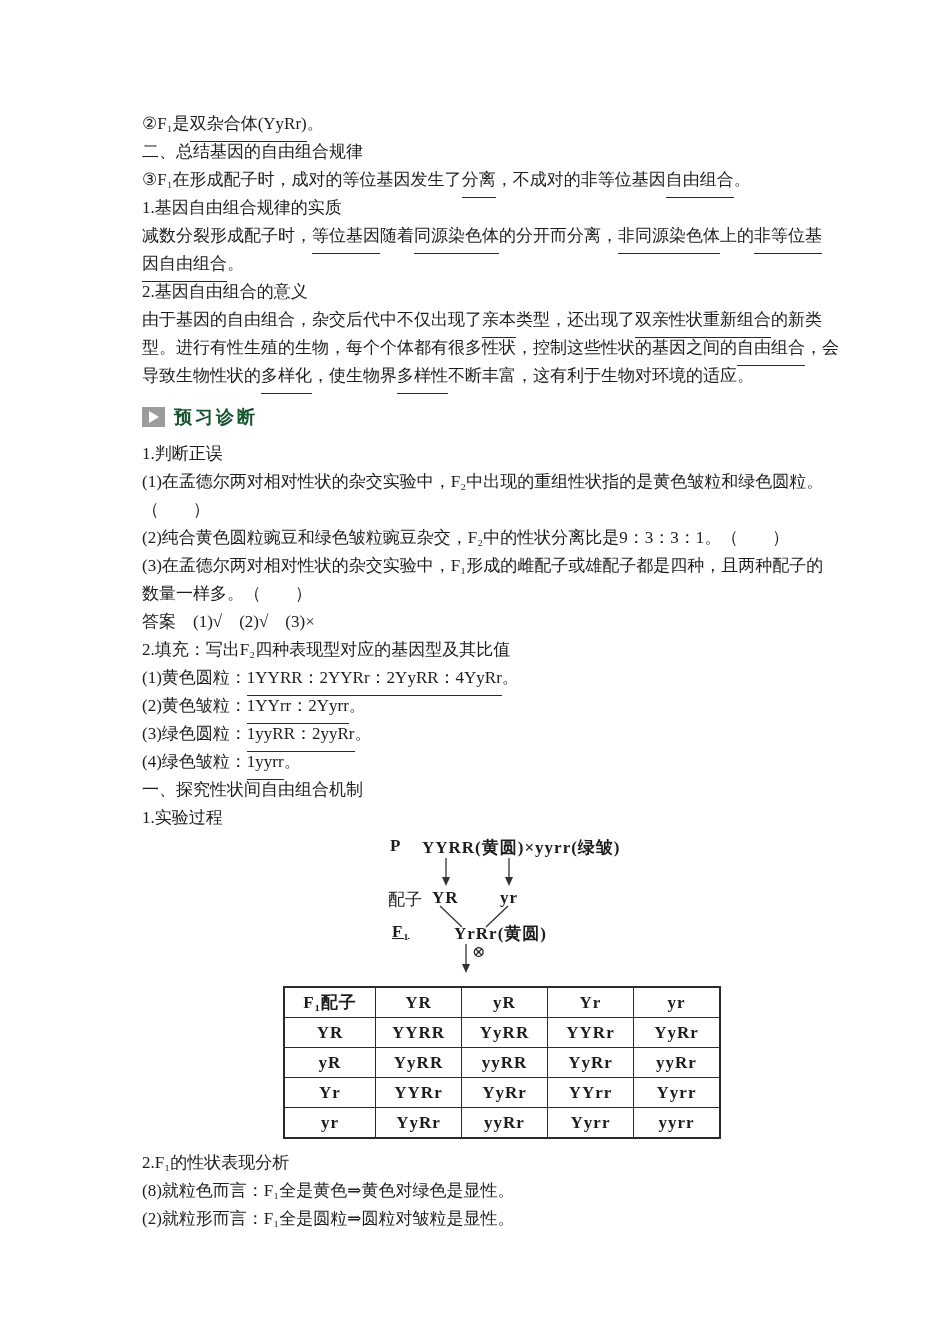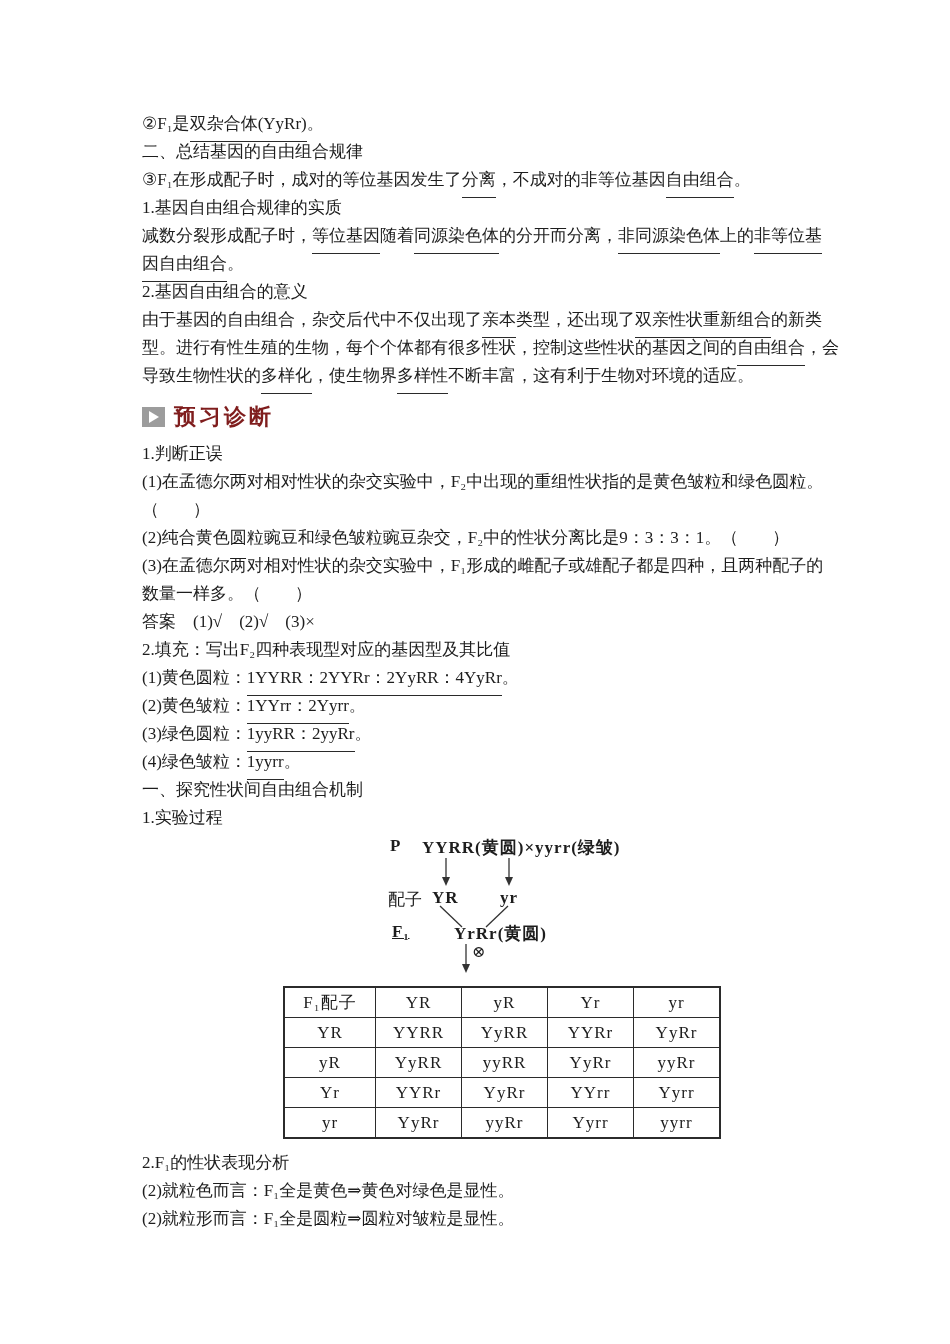--- a/index.html
+++ b/index.html
@@ -35,22 +35,22 @@
   }
   .badge-icon{
     width:23px;height:20px;
     display:inline-block;
     margin-right:9px;
     line-height:0;
   }
   .badge-label{
     font-family:"Liberation Sans","DejaVu Sans",sans-serif;
     font-weight:bold;
-    font-size:22px;
-    color:#7f1d1d;
+    font-size:18px;
+    color:#14532d;
     letter-spacing:3px;
   }
   
   .diagram{
     position:relative;
     height:144px;
     margin-top:4px;
   }
   .diagram .dlabel{
     position:absolute;
@@ -60,20 +60,21 @@
   .diagram .latin{
     font-weight:bold;
     letter-spacing:1px;
   }
   .diagram svg{position:absolute;top:0;left:0;}
   
   table.punnett{
     border-collapse:collapse;
     margin:6px 0 0 141px;
     border:2px solid #2b2b2b;
+    font-weight:bold;
   }
   table.punnett td{
     border:1px solid #2b2b2b;
     height:29px;
     text-align:center;
     vertical-align:middle;
     font-size:17px;
     padding:0 4px;
     letter-spacing:1px;
   }
@@ -186,17 +187,17 @@
           <td class="cn">YyRr</td>
           <td class="cn">yyRr</td>
           <td class="cn">Yyrr</td>
           <td class="cn">yyrr</td>
         </tr>
       </tbody>
   </table>
 
   <div class="block3">
       <div class="line"><span>2.F₁的性状表现分析</span></div>
-      <div class="line"><span>(2)就粒色而言：F₁全是黄色⇒黄色对绿色是显性。</span></div>
+      <div class="line"><span>(8)就粒色而言：F₁全是黄色⇒黄色对绿色是显性。</span></div>
       <div class="line"><span>(2)就粒形而言：F₁全是圆粒⇒圆粒对皱粒是显性。</span></div>
     </div>
 
 </div>
 
 </body></html>

